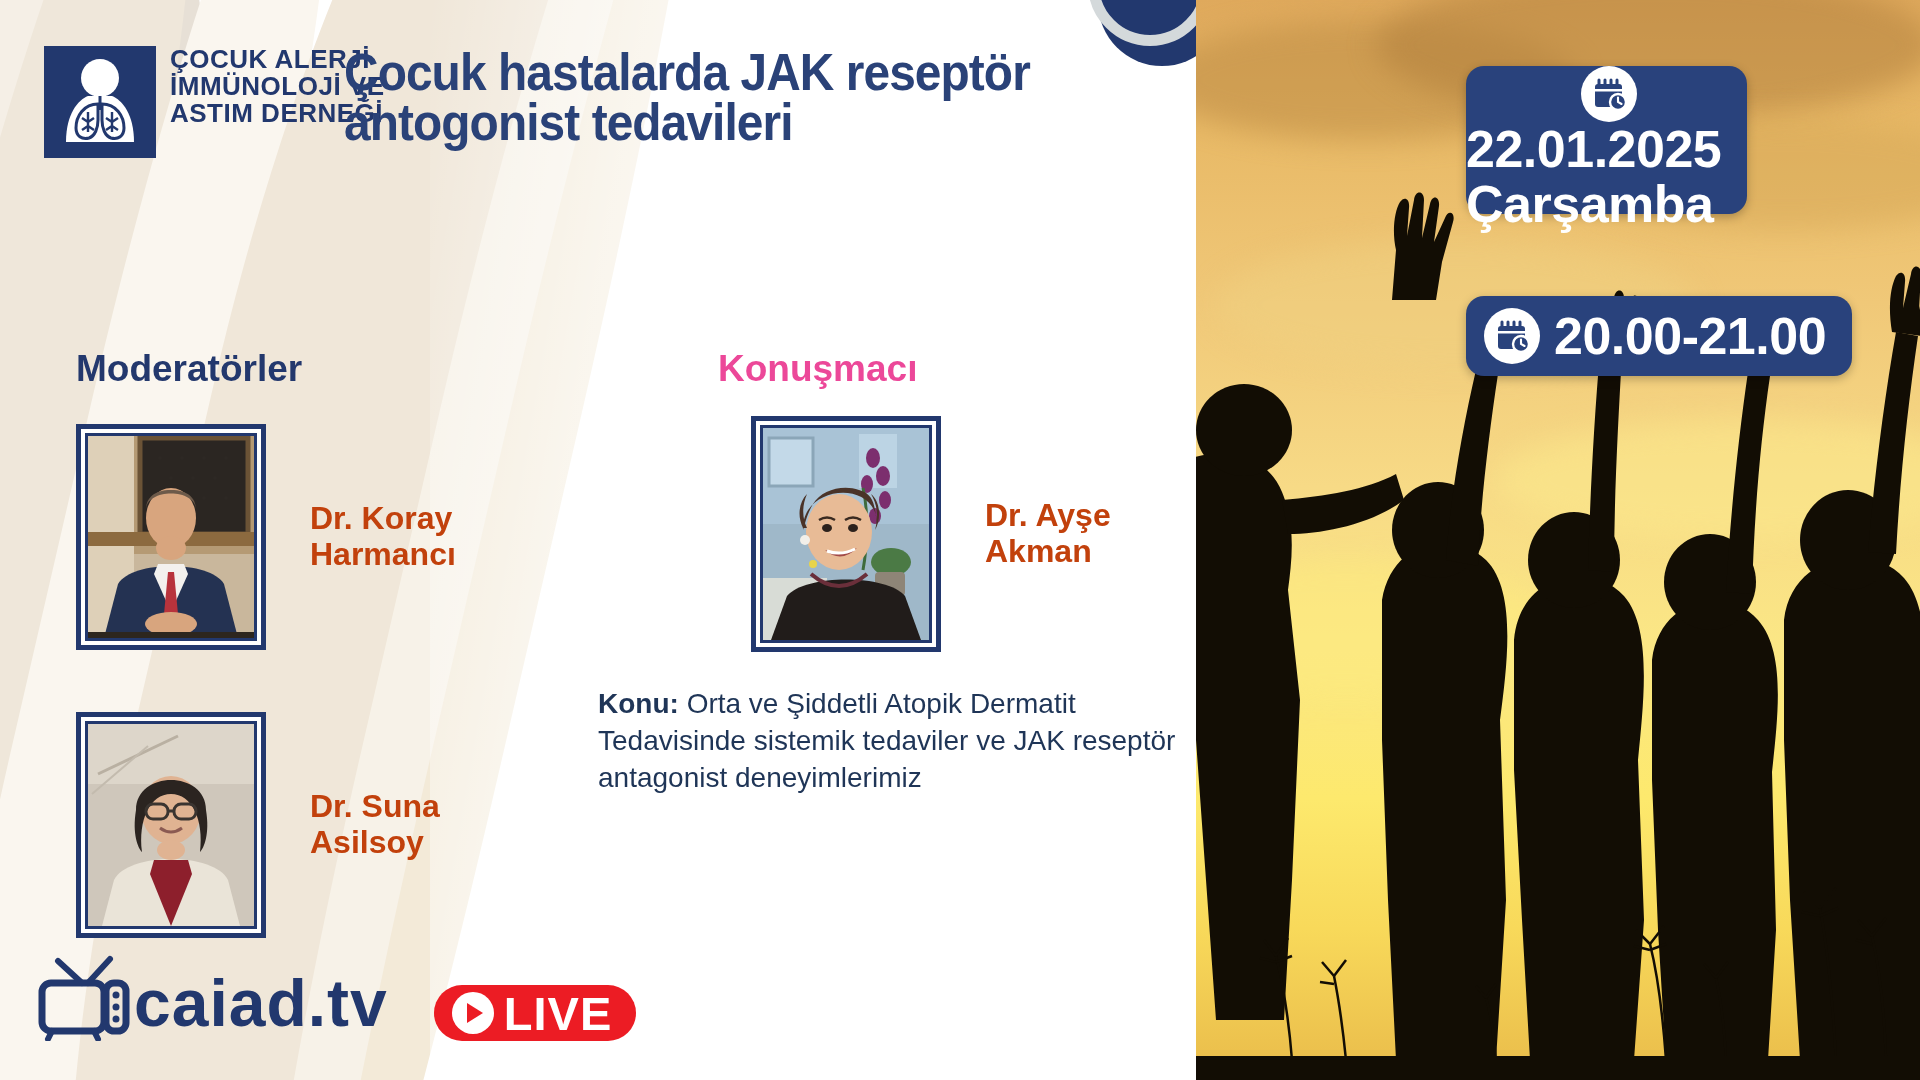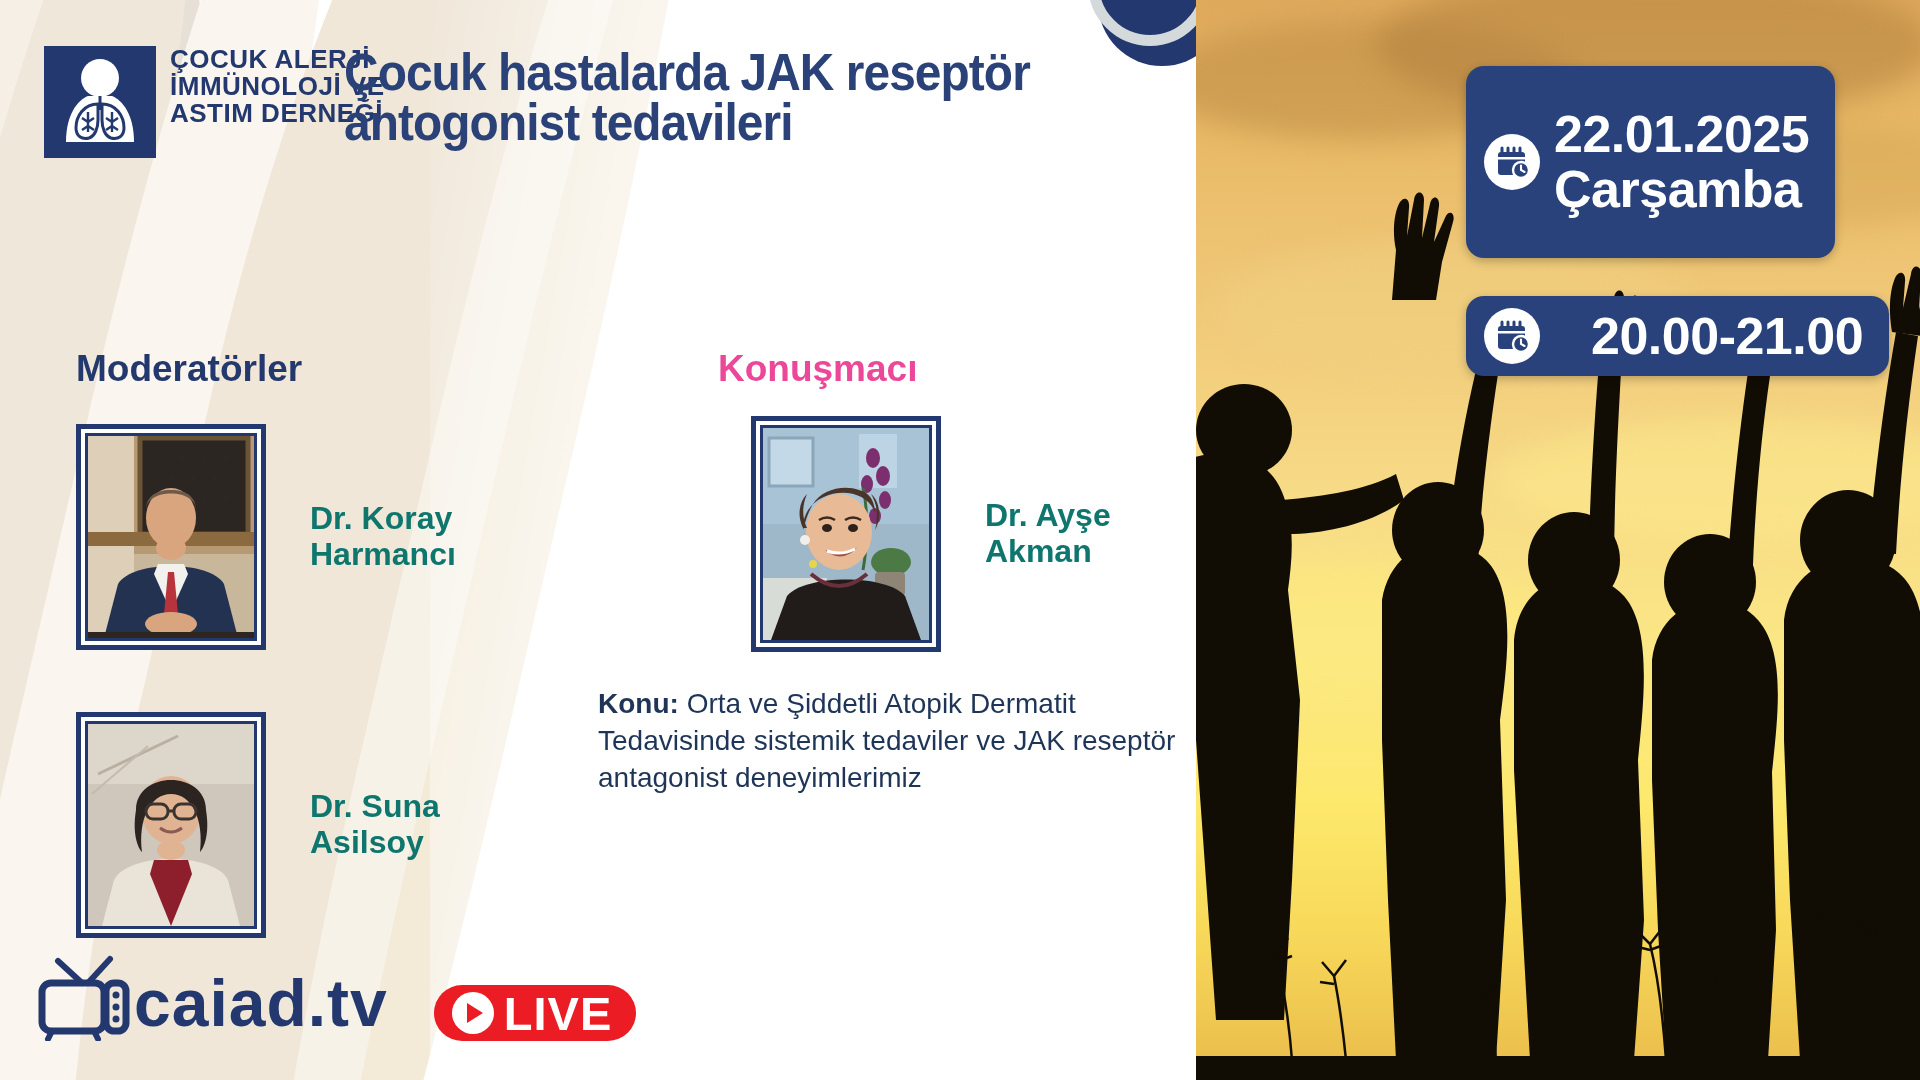--- a/index.html
+++ b/index.html
@@ -45,21 +45,21 @@
 
   
   .h-mod{position:absolute;left:76px;top:348px;font-size:37px;font-weight:bold;color:#23386d;}
   .h-spk{position:absolute;left:718px;top:348px;font-size:37px;font-weight:bold;color:#ec4899;}
 
   
   .person{position:absolute;display:flex;align-items:center;}
   .frame{border:5px solid #22386e;padding:4px;background:#fff;flex:0 0 auto;}
   .frame-in{border:3px solid #22386e;width:166px;height:202px;overflow:hidden;position:relative;}
   .frame-in.spk{width:166px;height:212px;}
-  .pname{font-size:32px;font-weight:bold;color:#0f766e;line-height:1.12;margin-left:44px;white-space:pre-line;}
+  .pname{font-size:32px;font-weight:bold;color:#c2410c;line-height:1.12;margin-left:44px;white-space:pre-line;}
 
   .p-koray{left:76px;top:424px;}
   .p-suna{left:76px;top:712px;}
   .p-ayse{left:718px;top:416px;margin-left:33px;}
 
   
   .ph{position:absolute;inset:0;}
 
   
   .konu{position:absolute;left:598px;top:686px;width:600px;font-size:28px;line-height:1.32;color:#1f3557;}
@@ -82,24 +82,24 @@
      background:linear-gradient(180deg,#dfa95c 0%,#e8b966 12%,#f0c878 28%,#f7da86 45%,#fbe785 60%,#fde96d 74%,#f8d95a 86%,#e9bb4a 100%);}
   .cloud{position:absolute;border-radius:50%;filter:blur(14px);}
 
   
   .badge{position:absolute;background:#29427c;border-radius:18px;display:flex;align-items:center;
      box-shadow:0 3px 10px rgba(0,0,0,.25);}
   .badge .cico{width:56px;height:56px;border-radius:50%;background:#fff;flex:0 0 auto;margin:0 14px 0 18px;
      display:flex;align-items:center;justify-content:center;}
   .badge .btxt{color:#fff;font-weight:bold;font-size:54px;line-height:1.05;letter-spacing:-.5px;
      white-space:pre-line;padding-right:26px;}
-  .badge-date{left:1466px;top:66px;height:192px;}
+  .badge-date{left:1466px;top:66px;height:148px;flex-direction:column;}
   .badge-time{left:1466px;top:296px;height:80px;}
   .badge-date .btxt{font-size:52px;}
-  .badge-time .btxt{font-size:52px;margin-left:37px;}
+  .badge-time .btxt{font-size:52px;}
 </style>
 </head>
 <body>
 
 <div class="poster">
 
   <div class="left-panel">
     <div class="swirl sw1"></div>
     <div class="swirl sw2"></div>
     <div class="swirl sw3"></div>

